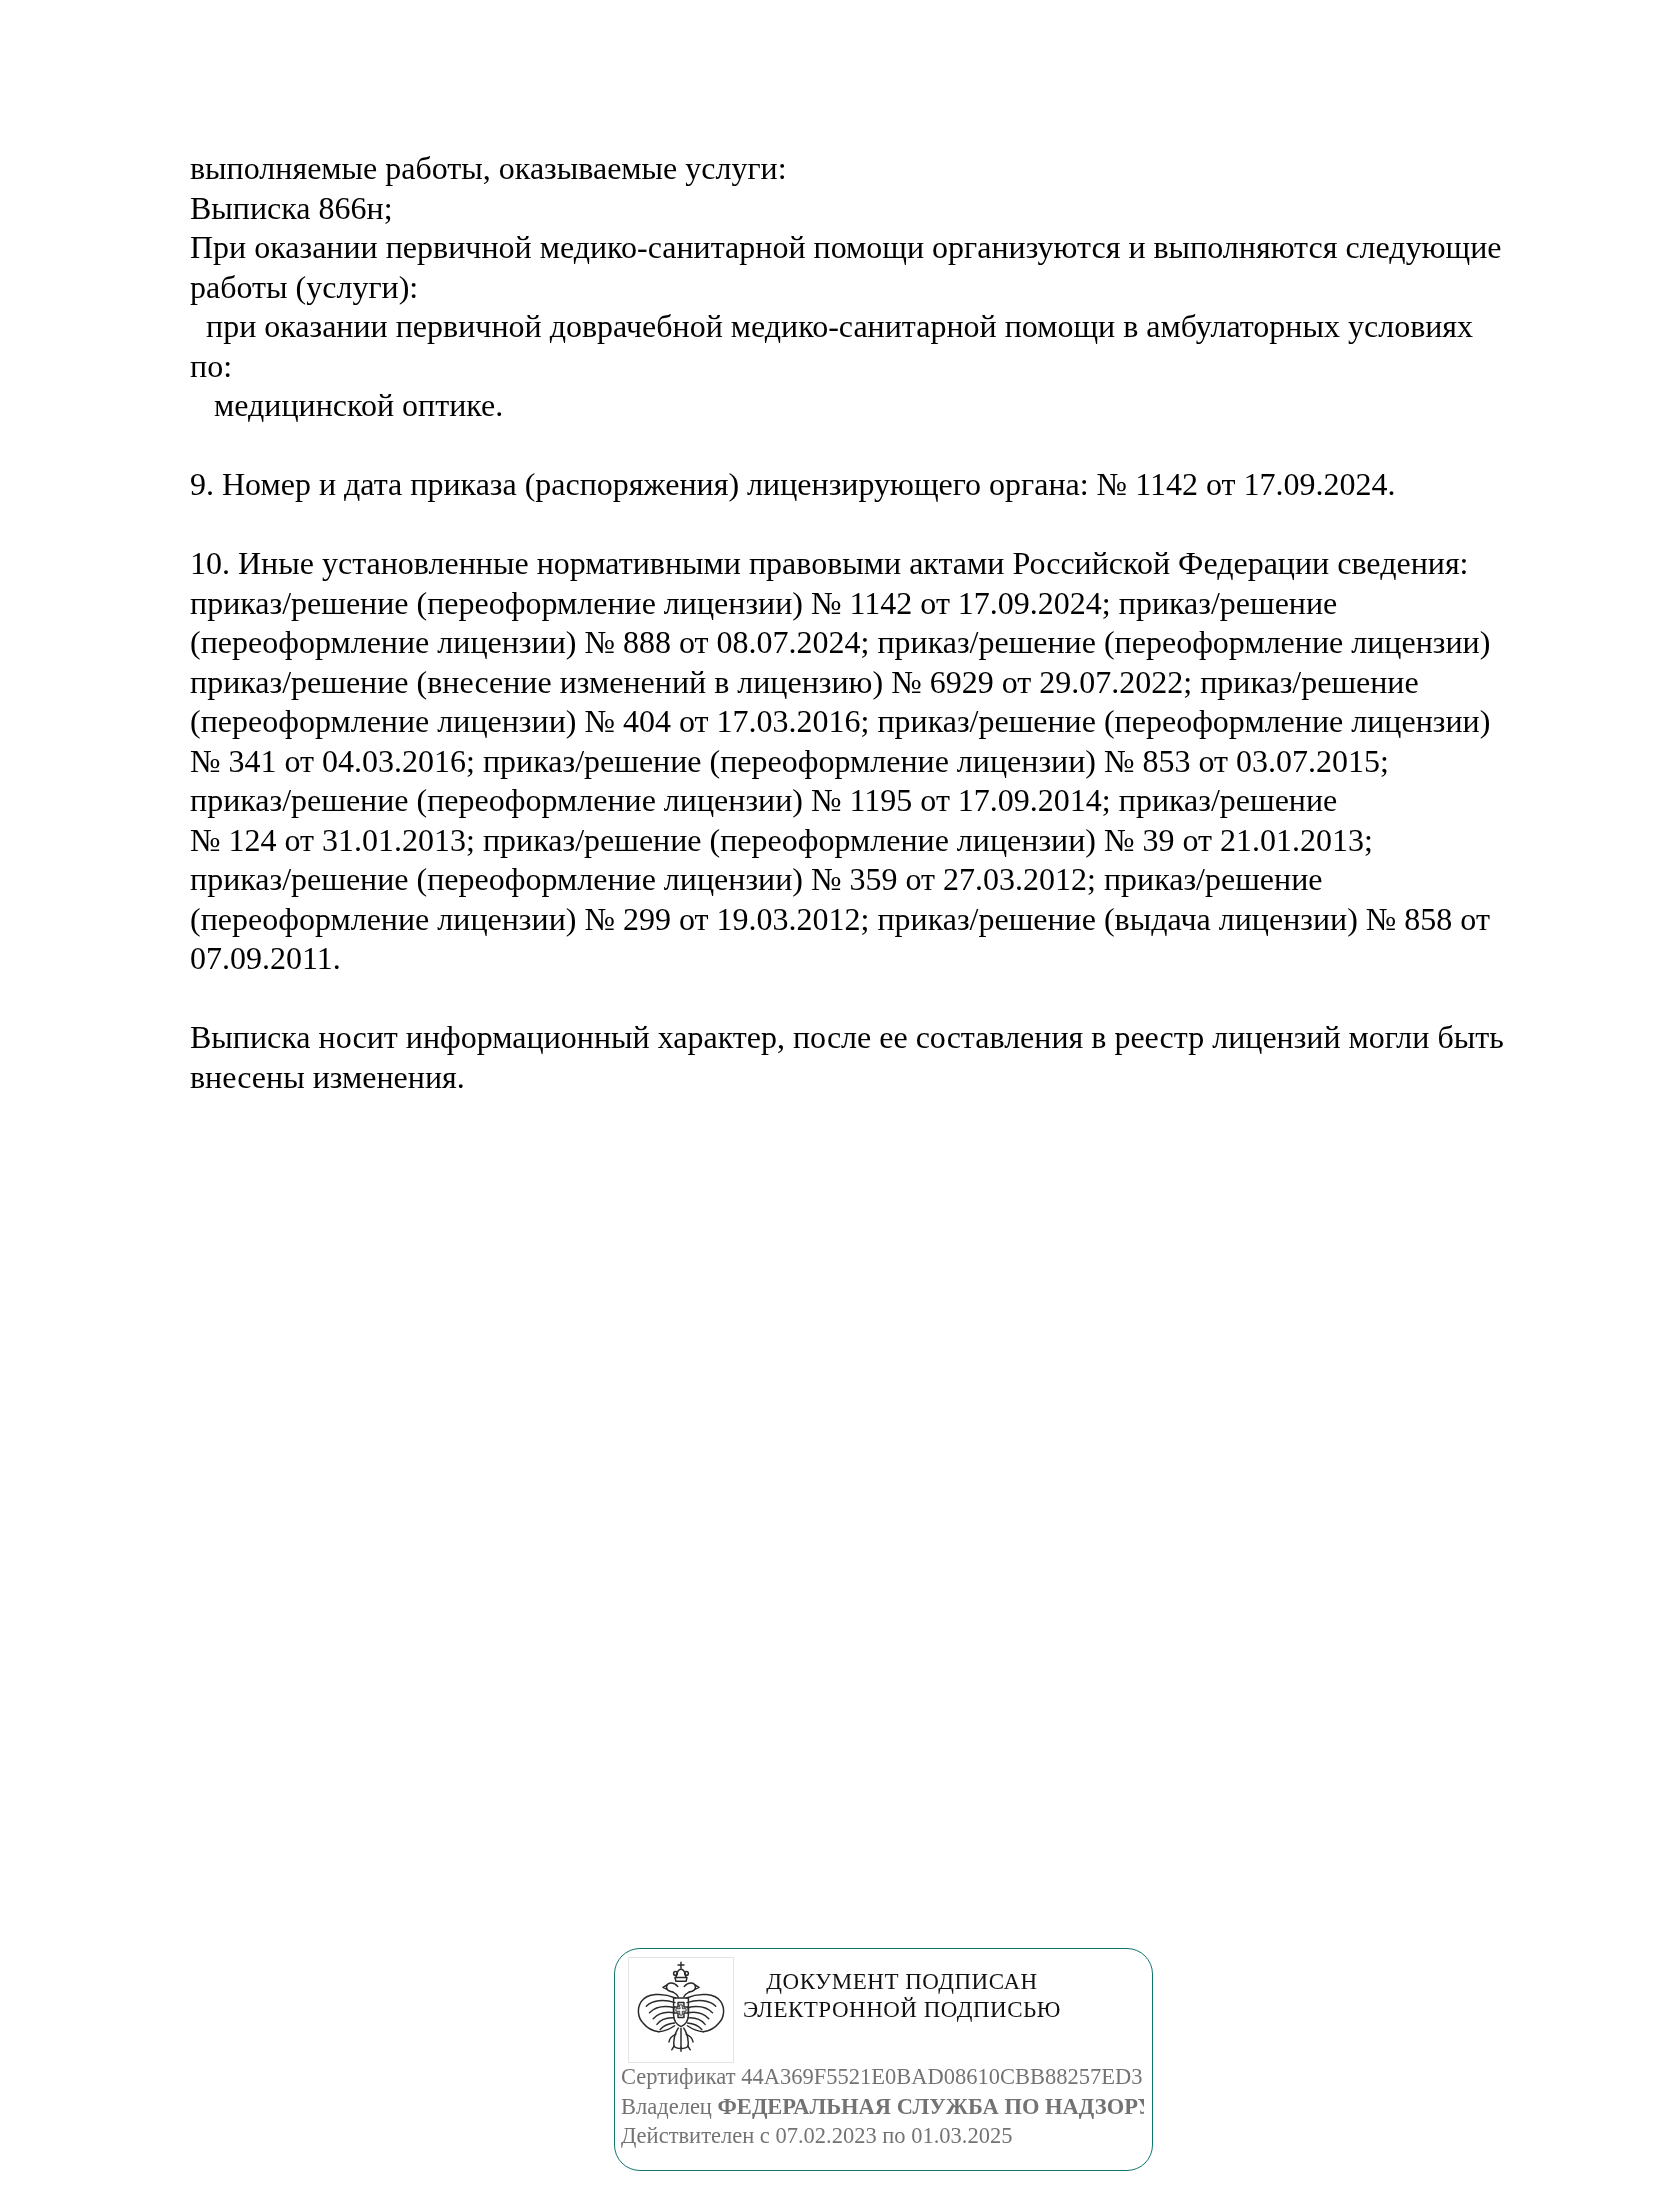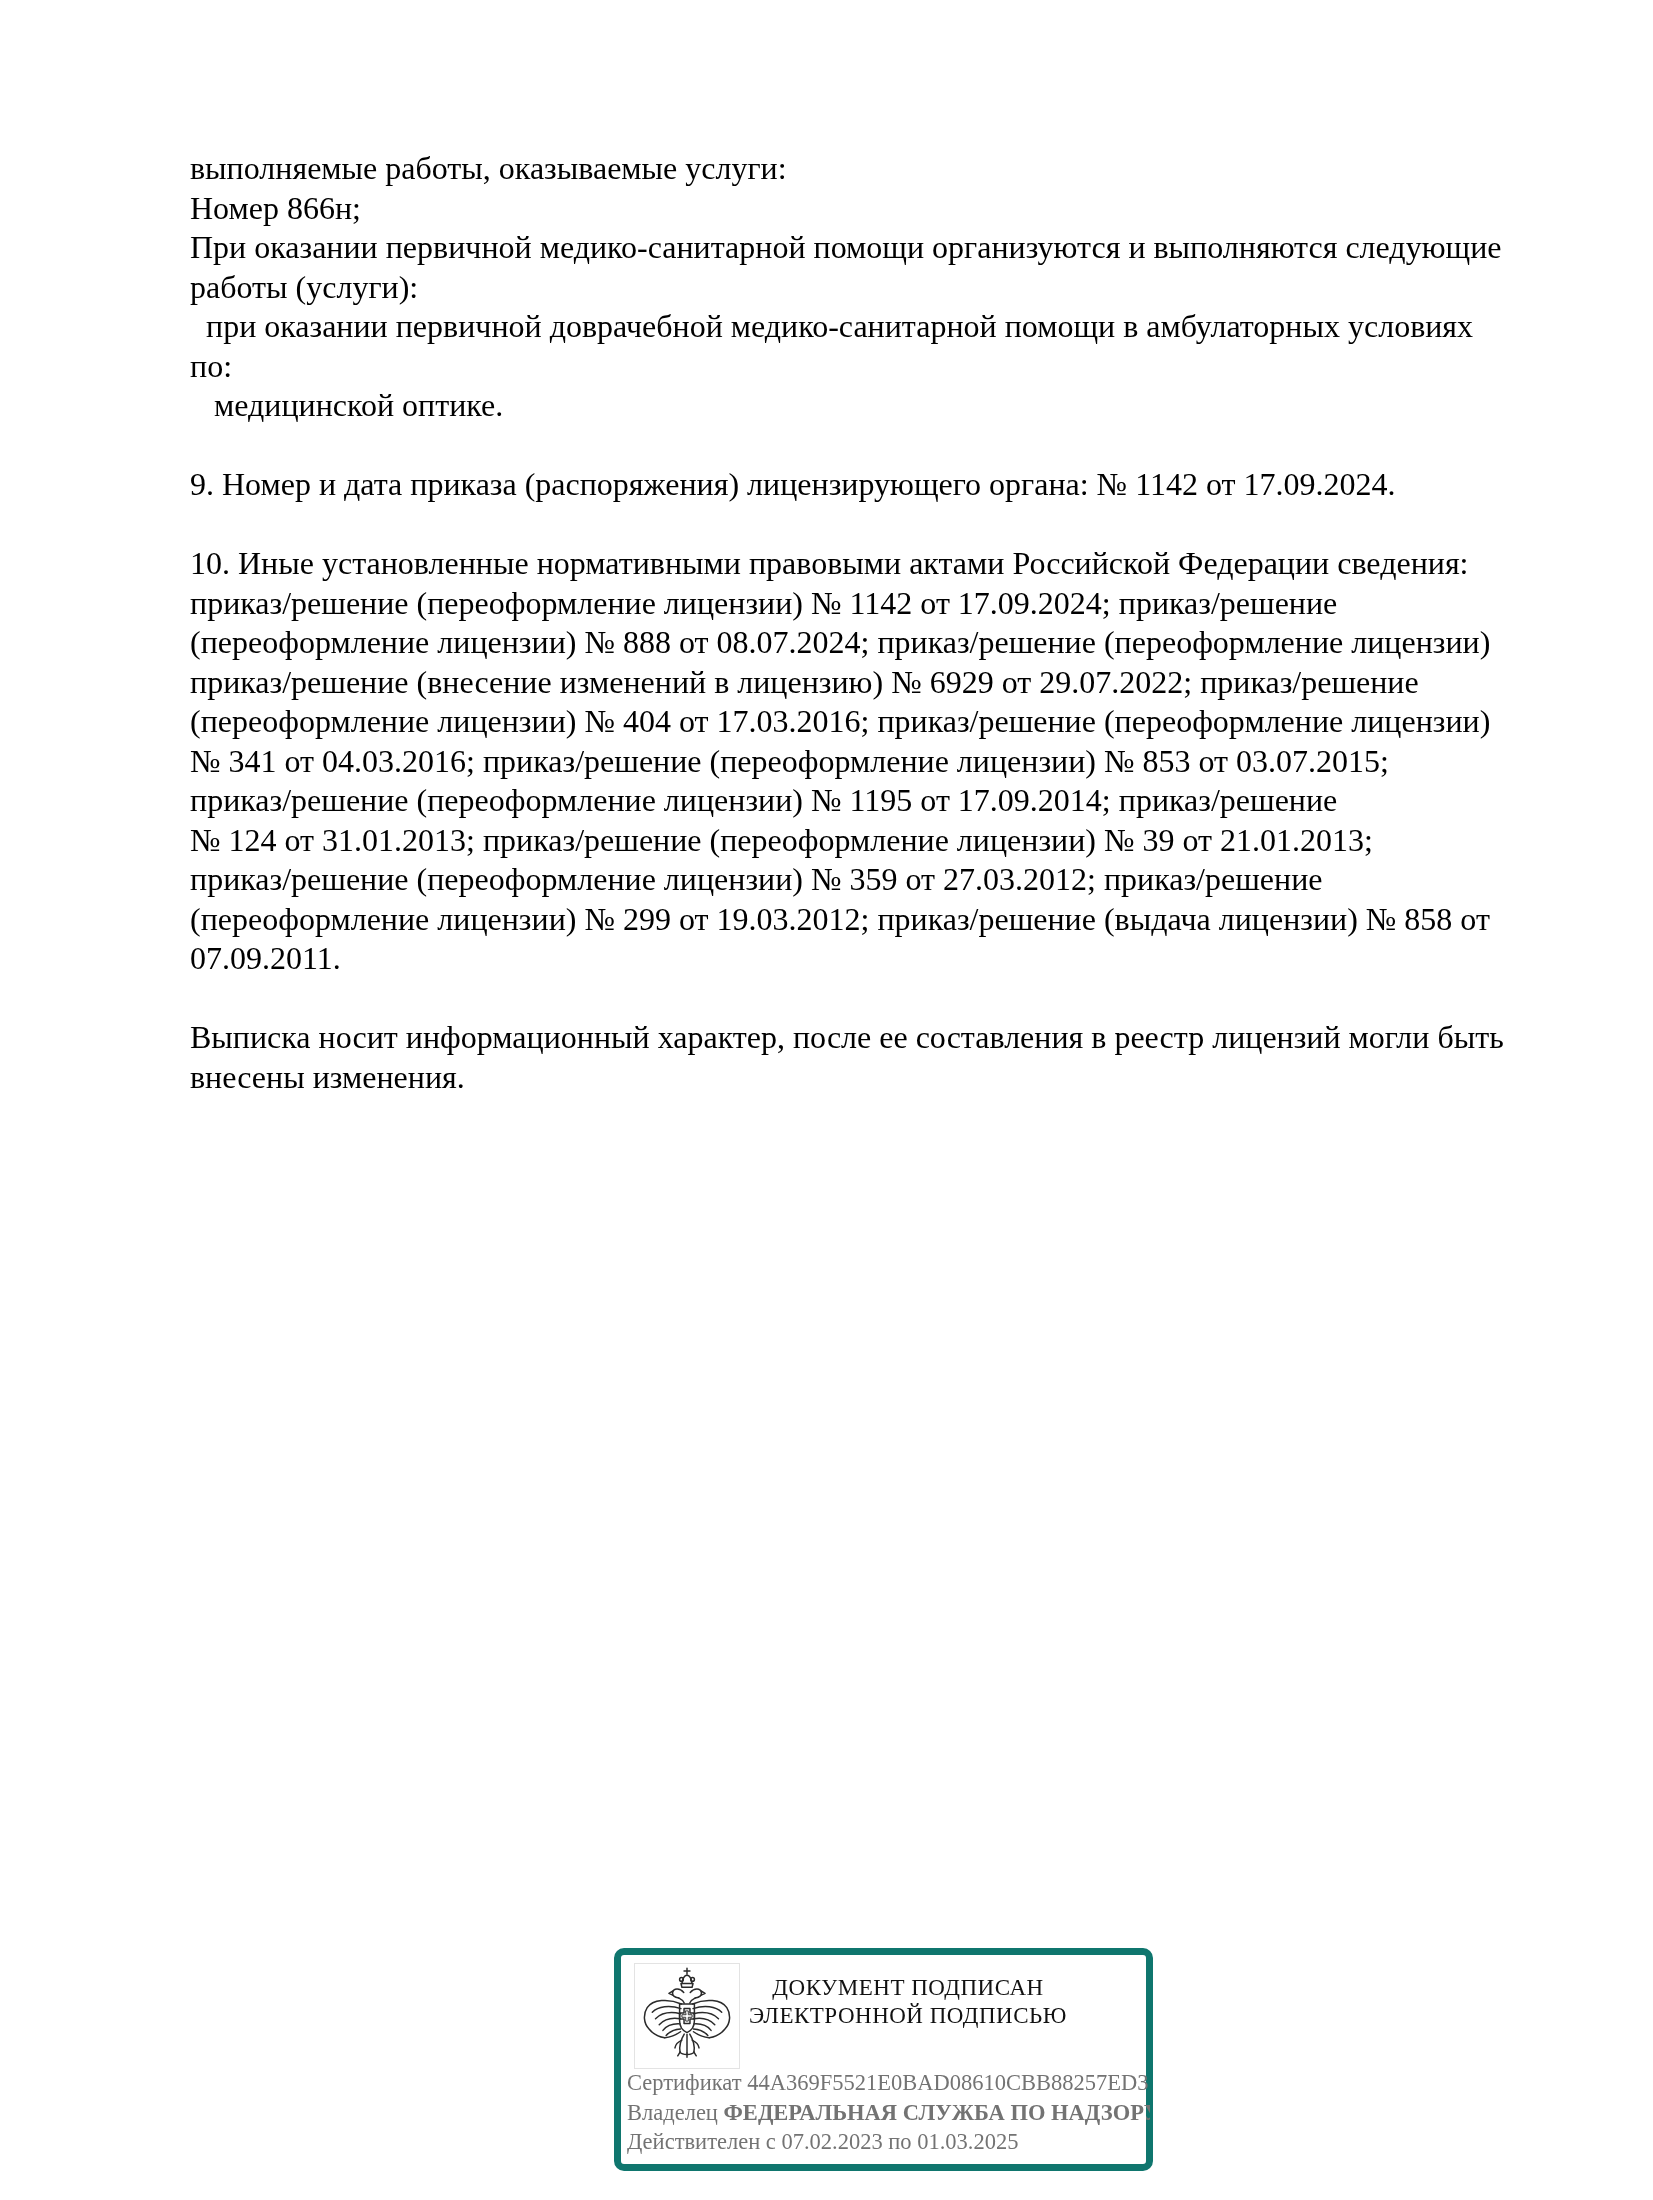--- a/index.html
+++ b/index.html
@@ -24,22 +24,22 @@
     white-space:pre;
     height:39.5px;
     line-height:39.5px;
   }
   
   .stamp{
     position:absolute;
     left:614px;top:1948px;
     width:539px;height:223px;
     box-sizing:border-box;
-    border:7px solid #0f766e;
-    border-radius:10px;
+    border:1px solid #0f766e;
+    border-radius:26px;
     background:#ffffff;
   }
   .emblem-box{
     position:absolute;
     left:13px;top:8px;
     width:104px;height:104px;
     border:1px solid #e3e3e3;
     display:flex;align-items:center;justify-content:center;
     background:#ffffff;
   }
@@ -66,21 +66,21 @@
 </style>
 </head>
 <body>
 
 <div class="page">
 
   <div class="doc-text">
 
     <div class="para">
       <div class="line">выполняемые работы, оказываемые услуги:</div>
-      <div class="line">Номер 866н;</div>
+      <div class="line">Выписка 866н;</div>
       <div class="line">При оказании первичной медико-санитарной помощи организуются и выполняются следующие</div>
       <div class="line">работы (услуги):</div>
       <div class="line">  при оказании первичной доврачебной медико-санитарной помощи в амбулаторных условиях</div>
       <div class="line">по:</div>
       <div class="line">   медицинской оптике.</div>
     </div>
 
     <div class="para">
       <div class="line">9. Номер и дата приказа (распоряжения) лицензирующего органа: № 1142 от 17.09.2024.</div>
     </div>

